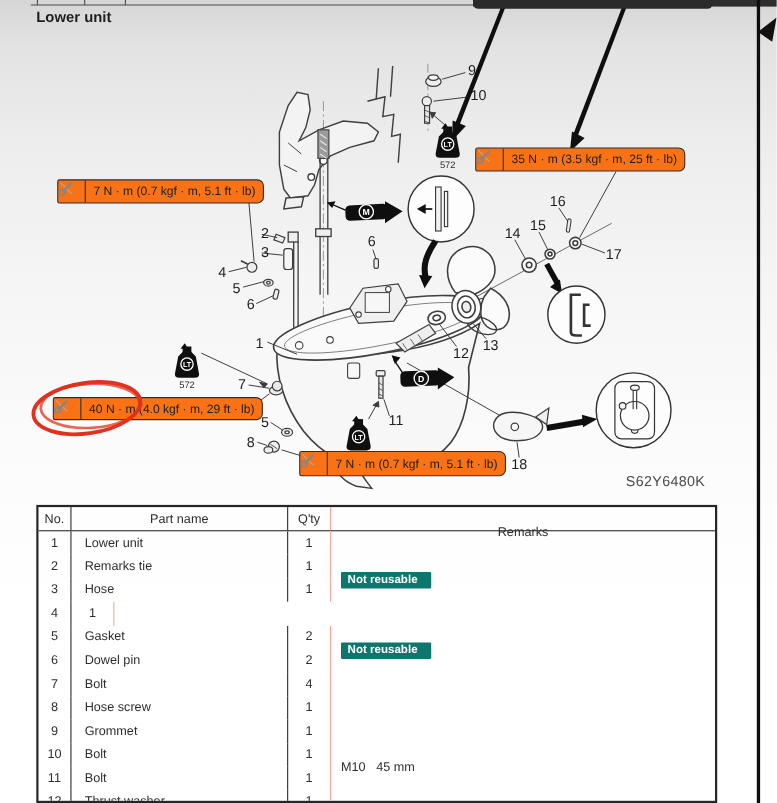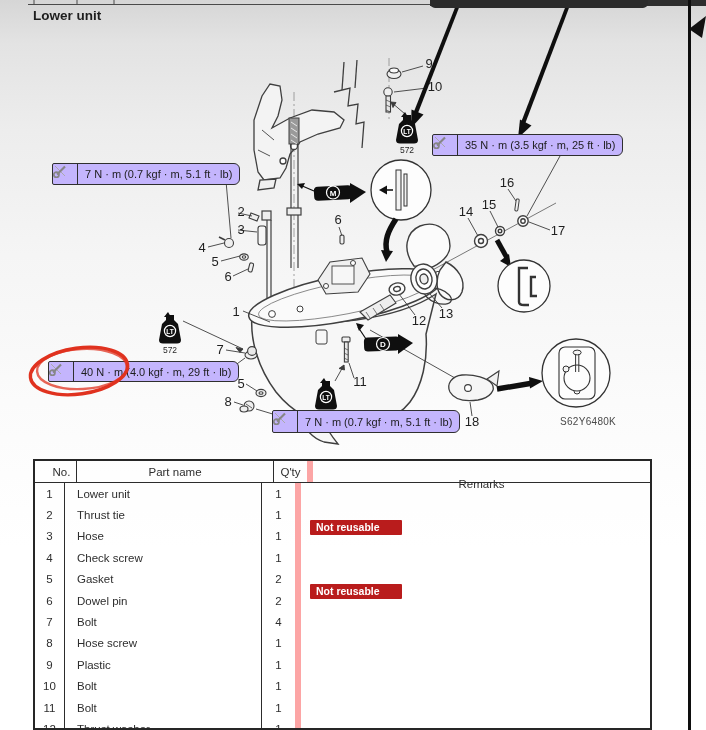--- a/index.html
+++ b/index.html
@@ -6,42 +6,42 @@
   body{width:706px;height:730px;overflow:hidden;position:relative;
        font-family:"Liberation Sans","DejaVu Sans",sans-serif;
        background:linear-gradient(180deg,#d6d6d6 0%,#e3e3e3 6%,#ededed 18%,#f5f5f5 35%,#fbfbfb 55%,#ffffff 75%);}
   .abs{position:absolute;}
   
   #topbar{left:430px;top:0;width:276px;height:6px;background:#2e2e2e;z-index:2;}
   #topbar-round{left:430px;top:0;width:218px;height:8px;background:#2b2b2b;border-radius:0 0 5px 5px;z-index:2;}
   #topbar-blue{left:448px;top:0;width:52px;height:3.5px;border-radius:0 0 2px 2px;z-index:3;}
   #right-rule{left:688px;top:0;width:3px;height:730px;background:#0e0e0e;z-index:2;}
   #page-heading{left:33px;top:8px;font-size:13.5px;font-weight:bold;color:#1e1e1e;z-index:2;}
-  #figure-code{left:560px;top:416px;width:90px;text-align:left;font-size:10px;color:#4a4a4a;z-index:2;letter-spacing:.3px;}
+  #figure-code{left:560px;top:430px;width:90px;text-align:center;font-size:13px;color:#4a4a4a;z-index:2;letter-spacing:.3px;}
   
-  .callout{display:inline-flex;align-items:stretch;border:1.5px solid #2f2f2f;background:#c4b5fd;
+  .callout{display:inline-flex;align-items:stretch;border:1.5px solid #2f2f2f;background:#f97316;
            border-radius:2px 6px 6px 2px;z-index:4;box-sizing:border-box;}
   .callout .icon-cell{width:24px;display:flex;align-items:center;justify-content:center;border-right:1.5px solid #2f2f2f;}
   .callout .txt{font-size:11px;color:#1d1d1d;padding:0 7px;display:flex;align-items:center;white-space:nowrap;}
   #co-tl{left:52px;top:163px;height:22px;}
   #co-tr{left:432px;top:134px;height:22px;}
   #co-ml{left:48px;top:361px;height:21px;}
   #co-bt{left:272px;top:410px;height:23px;}
   
   #parts-table{left:33px;top:459px;width:619px;height:271px;border:2px solid #262626;box-sizing:border-box;
                overflow:hidden;z-index:2;font-size:11.5px;color:#2e2e2e;background:rgba(255,255,255,.35);}
   .tr{display:flex;height:21.4px;align-items:center;}
-  .tr.head{height:21px;border-bottom:1.5px solid #2c2c2c;padding-left:12px;}
+  .tr.head{height:21px;border-bottom:1.5px solid #2c2c2c;}
   .td{height:100%;display:flex;align-items:center;box-sizing:border-box;}
   .c-no{width:30px;justify-content:center;border-right:1px solid #2c2c2c;}
   .c-name{width:197px;padding-left:12px;border-right:1px solid #2c2c2c;text-align:center;}
-  .c-qty{width:39px;justify-content:center;border-right:6px solid #fca5a5;}
+  .c-qty{width:39px;justify-content:center;border-right:1px solid #fca5a5;}
   .c-rem{flex:1;padding-left:9px;margin-top:24px;}
   .tr.head .td{justify-content:center;padding-left:0;}
-  .badge{background:#b91c1c;color:#fff;font-weight:bold;font-size:10.5px;padding:1px 22px 2px 6px;border-radius:1px;}
+  .badge{background:#0f766e;color:#fff;font-weight:bold;font-size:10.5px;padding:1px 12px 2px 6px;border-radius:1px;}
   .rem-text{white-space:pre;}
   svg{position:absolute;left:0;top:0;z-index:1;}
   #overlay-svg{z-index:5;pointer-events:none;}
   text{font-family:"Liberation Sans","DejaVu Sans",sans-serif;}
   .plabel{font-size:13px;fill:#1f1f1f;}
   .lt-num{font-size:8.5px;fill:#2a2a2a;}
 </style>
 </head>
 <body>
 
@@ -359,41 +359,40 @@
     <div class="td c-name">Lower unit</div>
     <div class="td c-qty">1</div>
     <div class="td c-rem">
 
       <span class="rem-text"></span>
     </div>
   </div>
 
   <div class="tr">
     <div class="td c-no">2</div>
-    <div class="td c-name">Thrust tie</div>
+    <div class="td c-name">Remarks tie</div>
     <div class="td c-qty">1</div>
     <div class="td c-rem">
       <span class="badge" style="display: inline-block;">Not reusable</span>
       <span class="rem-text"></span>
     </div>
   </div>
 
   <div class="tr">
     <div class="td c-no">3</div>
     <div class="td c-name">Hose</div>
     <div class="td c-qty">1</div>
     <div class="td c-rem">
 
       <span class="rem-text"></span>
     </div>
   </div>
 
   <div class="tr">
     <div class="td c-no">4</div>
-    <div class="td c-name">Check screw</div>
     <div class="td c-qty">1</div>
     <div class="td c-rem">
 
       <span class="rem-text"></span>
     </div>
   </div>
 
   <div class="tr">
     <div class="td c-no">5</div>
     <div class="td c-name">Gasket</div>
@@ -425,32 +424,36 @@
     <div class="td c-name">Hose screw</div>
     <div class="td c-qty">1</div>
     <div class="td c-rem">
 
       <span class="rem-text"></span>
     </div>
   </div>
 
   <div class="tr">
     <div class="td c-no">9</div>
-    <div class="td c-name">Plastic</div>
+    <div class="td c-name">Grommet</div>
     <div class="td c-qty">1</div>
     <div class="td c-rem">
 
       <span class="rem-text"></span>
     </div>
   </div>
 
   <div class="tr">
     <div class="td c-no">10</div>
     <div class="td c-name">Bolt</div>
     <div class="td c-qty">1</div>
+    <div class="td c-rem">
+
+      <span class="rem-text">M10   45 mm</span>
+    </div>
   </div>
 
   <div class="tr">
     <div class="td c-no">11</div>
     <div class="td c-name">Bolt</div>
     <div class="td c-qty">1</div>
   </div>
 
   <div class="tr">
     <div class="td c-no">12</div>

